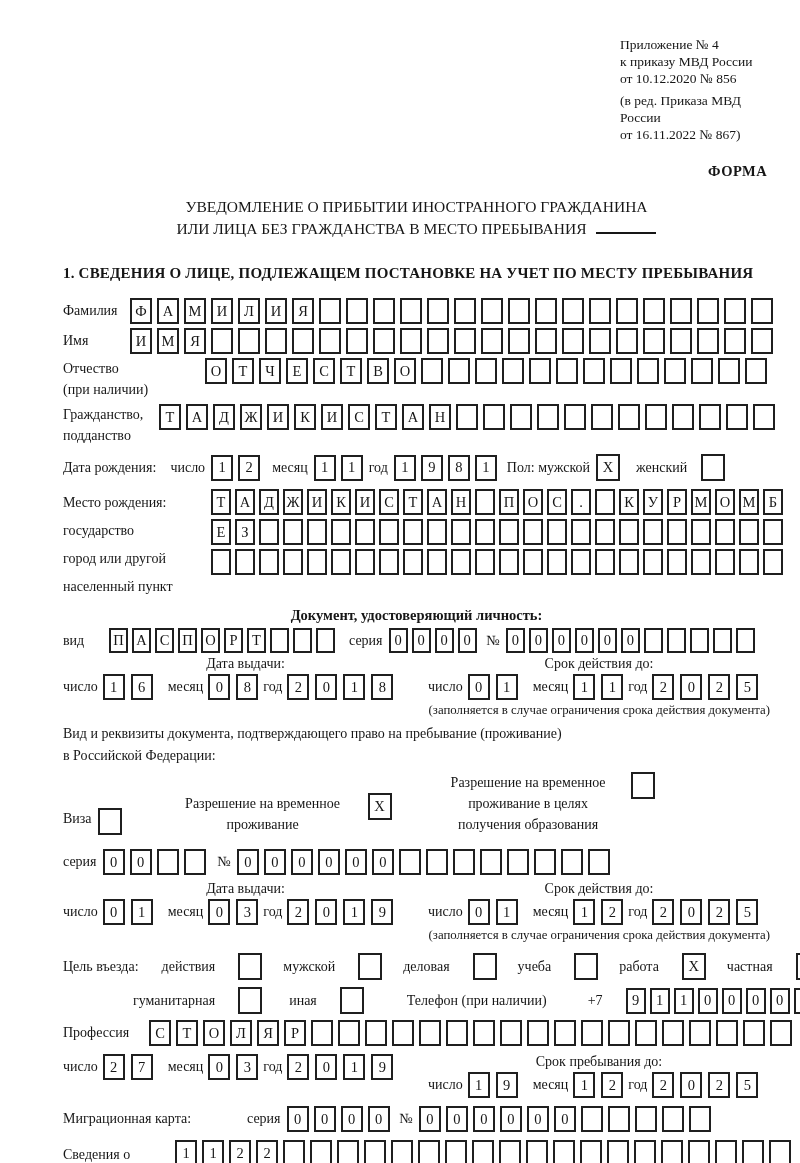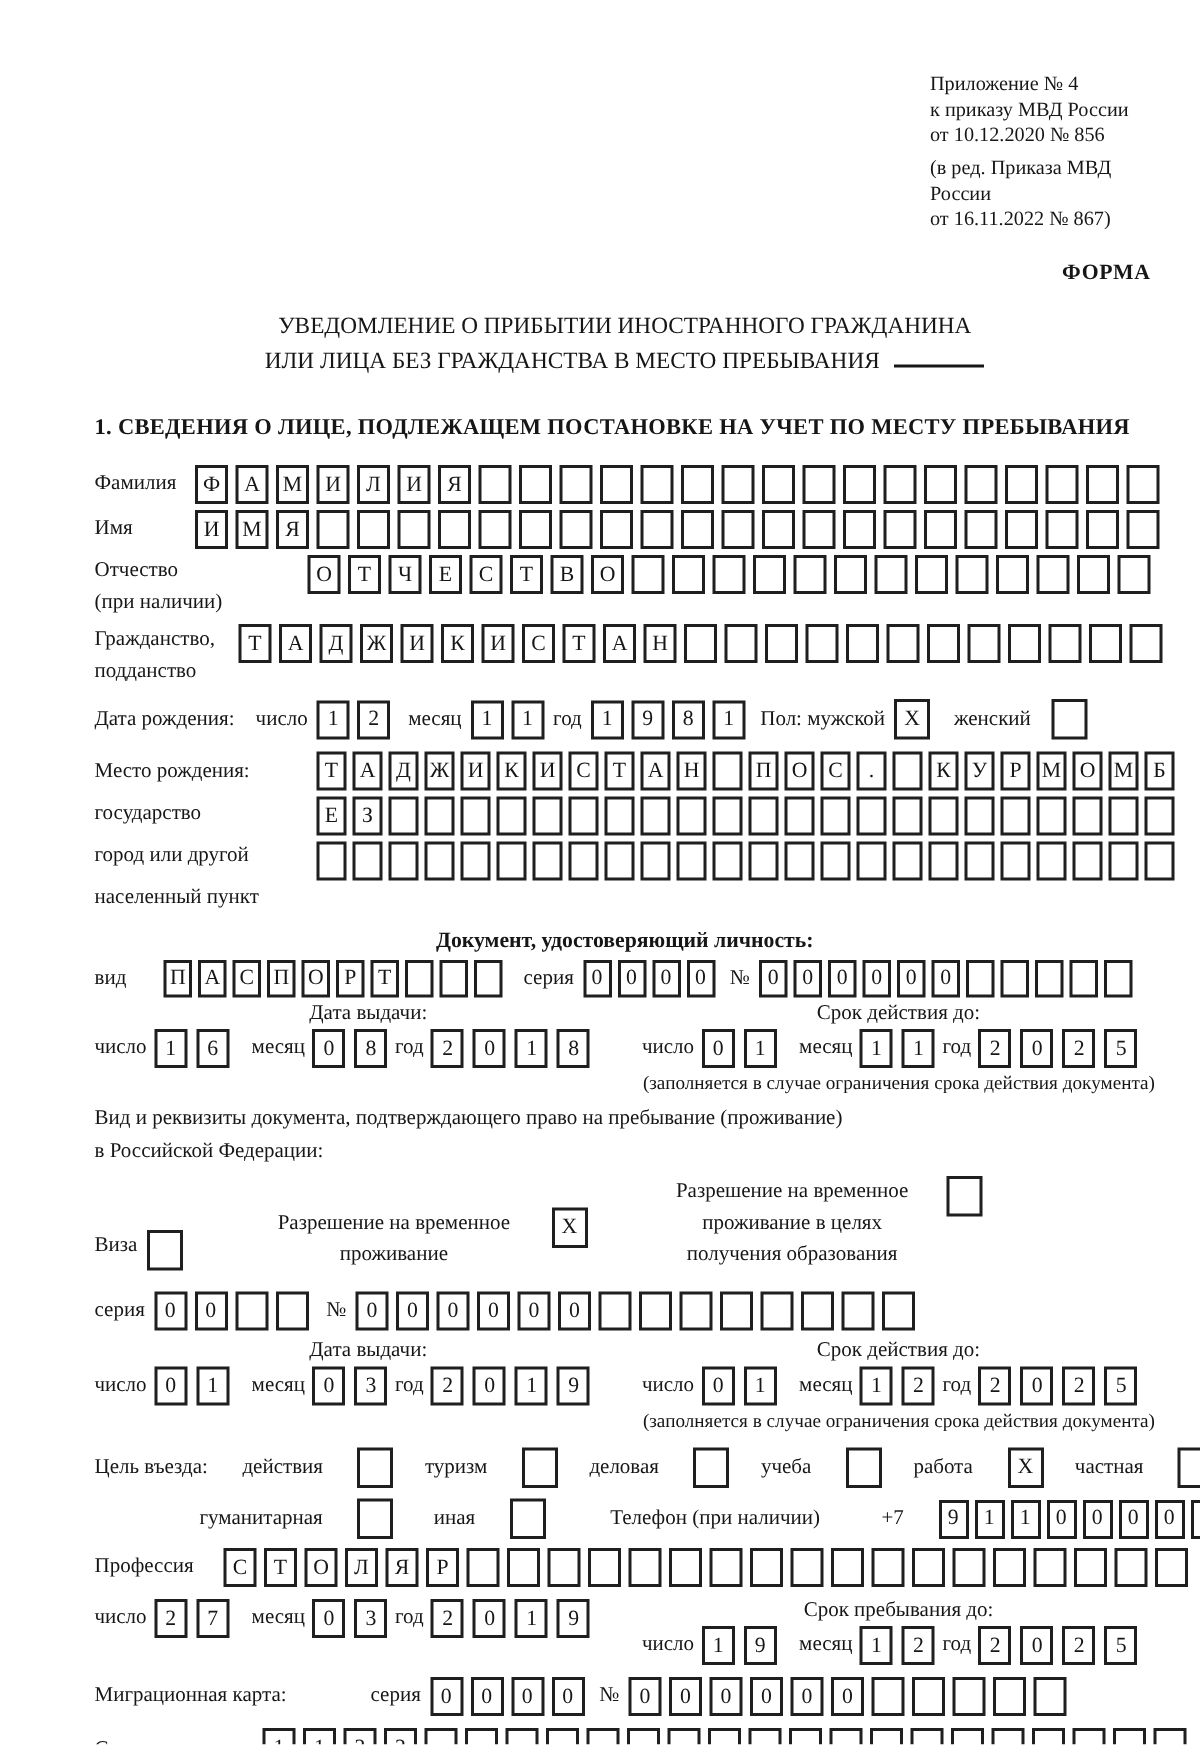--- a/index.html
+++ b/index.html
@@ -5,21 +5,21 @@
   html,body{margin:0;padding:0;background:#ffffff;}
   .page{
     position:relative;
     width:800px;height:1163px;
     background:#ffffff;
     color:#161616;
     font-family:"Liberation Serif","DejaVu Serif",serif;
     font-size:14px;
     overflow:hidden;
     box-sizing:border-box;
-    padding:47px 30px 0 63px;
+    padding:36px 30px 0 63px;
   }
   .appendix{margin-left:557px;line-height:17px;font-size:13.5px;}
   .appendix .amend{margin-top:5px;}
   .forma{margin-left:557px;margin-top:20px;font-weight:bold;font-size:14.5px;letter-spacing:.5px;text-align:left;padding-left:88px;}
   .title{margin-top:16px;text-align:center;font-weight:normal;font-size:15.5px;line-height:22px;}
   .title .uline{display:inline-block;width:60px;border-bottom:2px solid #161616;height:14px;margin-left:10px;}
   .sec-heading{margin-top:25px;font-weight:bold;font-size:15px;letter-spacing:.2px;}
 
   .row{display:flex;align-items:center;margin-top:4px;}
   .row.top{align-items:flex-start;}
@@ -503,21 +503,21 @@
       <div class="note">(заполняется в случае ограничения срока действия документа)</div>
     </div>
   </div>
 
   <div class="purpose">
     <span class="lbl">Цель въезда:</span>
     <span class="lbl">действия</span>
     <span class="cells cb">
         <span class="cell"></span>
       </span>
-    <span class="lbl">туризм</span>
+    <span class="lbl">мужской</span>
     <span class="cells cb">
         <span class="cell"></span>
       </span>
     <span class="lbl">деловая</span>
     <span class="cells cb">
         <span class="cell"></span>
       </span>
     <span class="lbl">учеба</span>
     <span class="cells cb">
         <span class="cell"></span>

